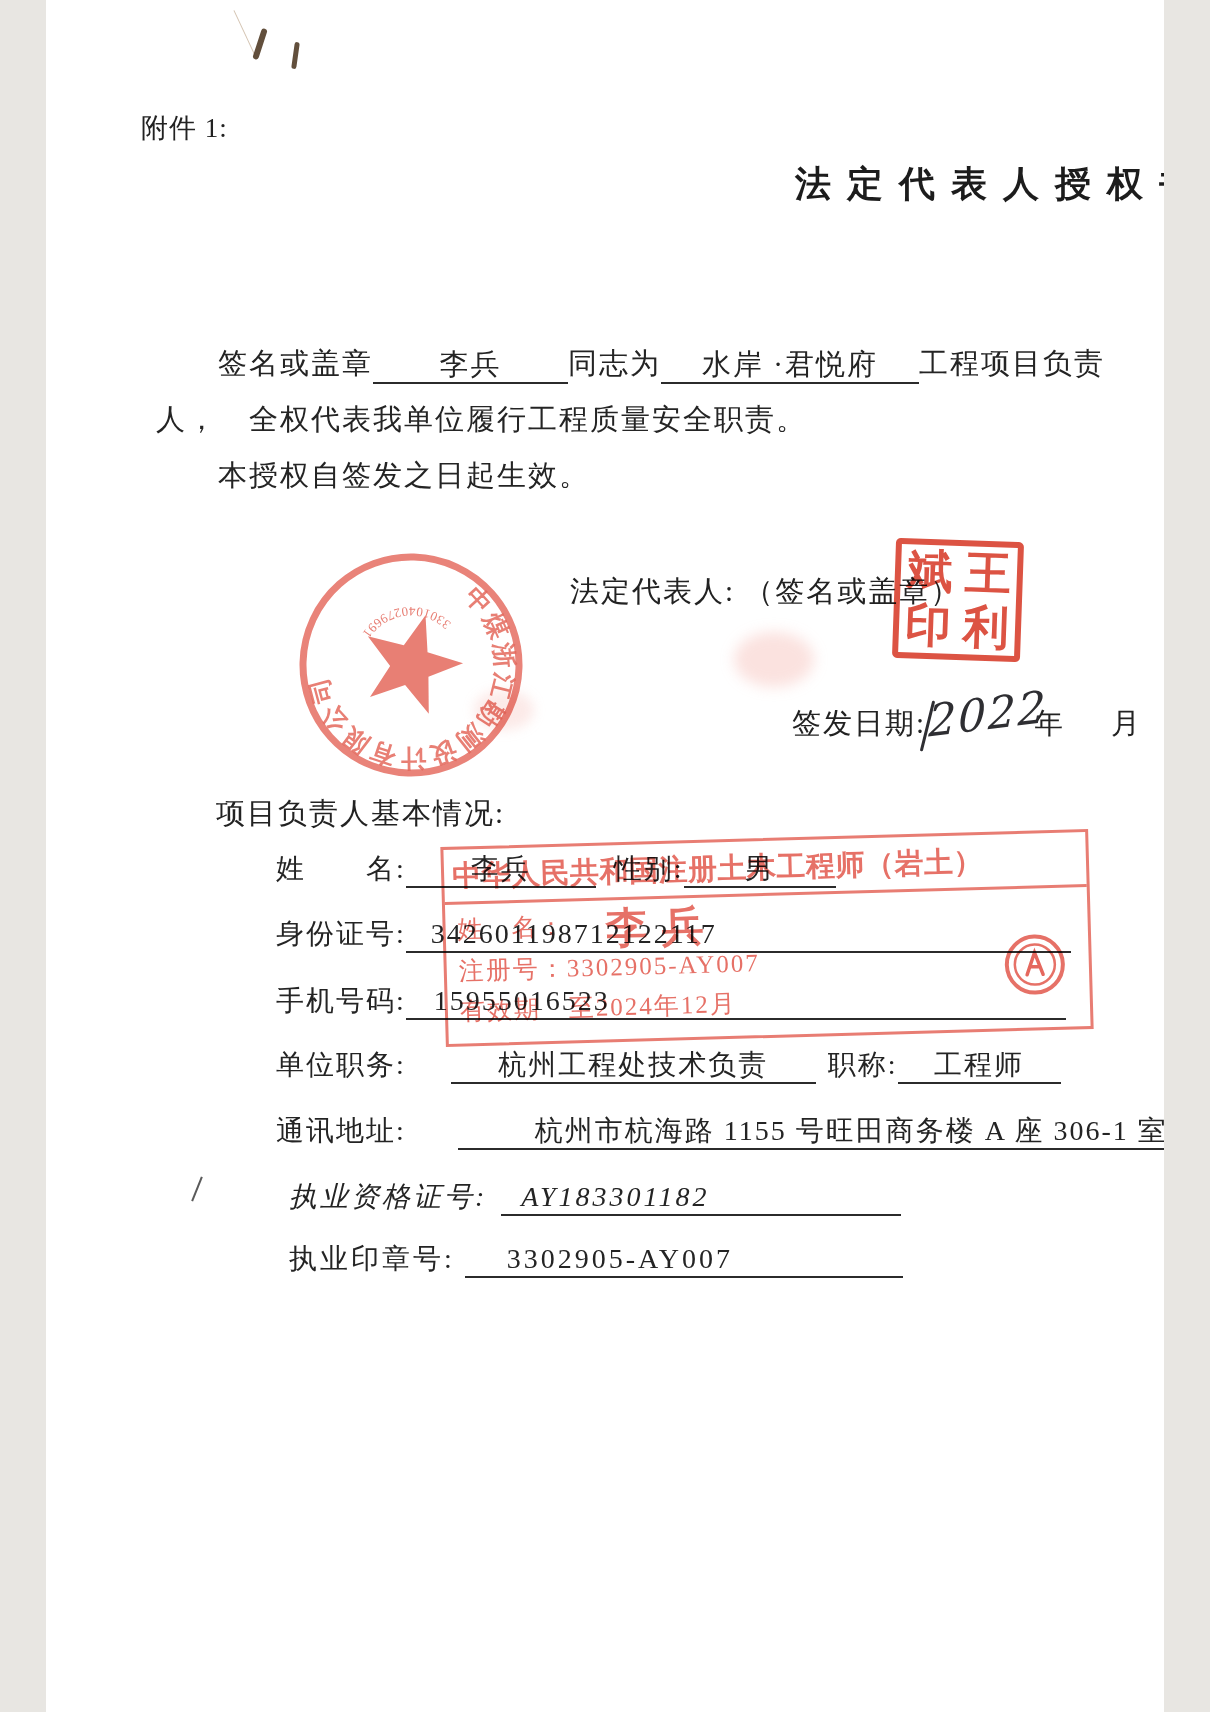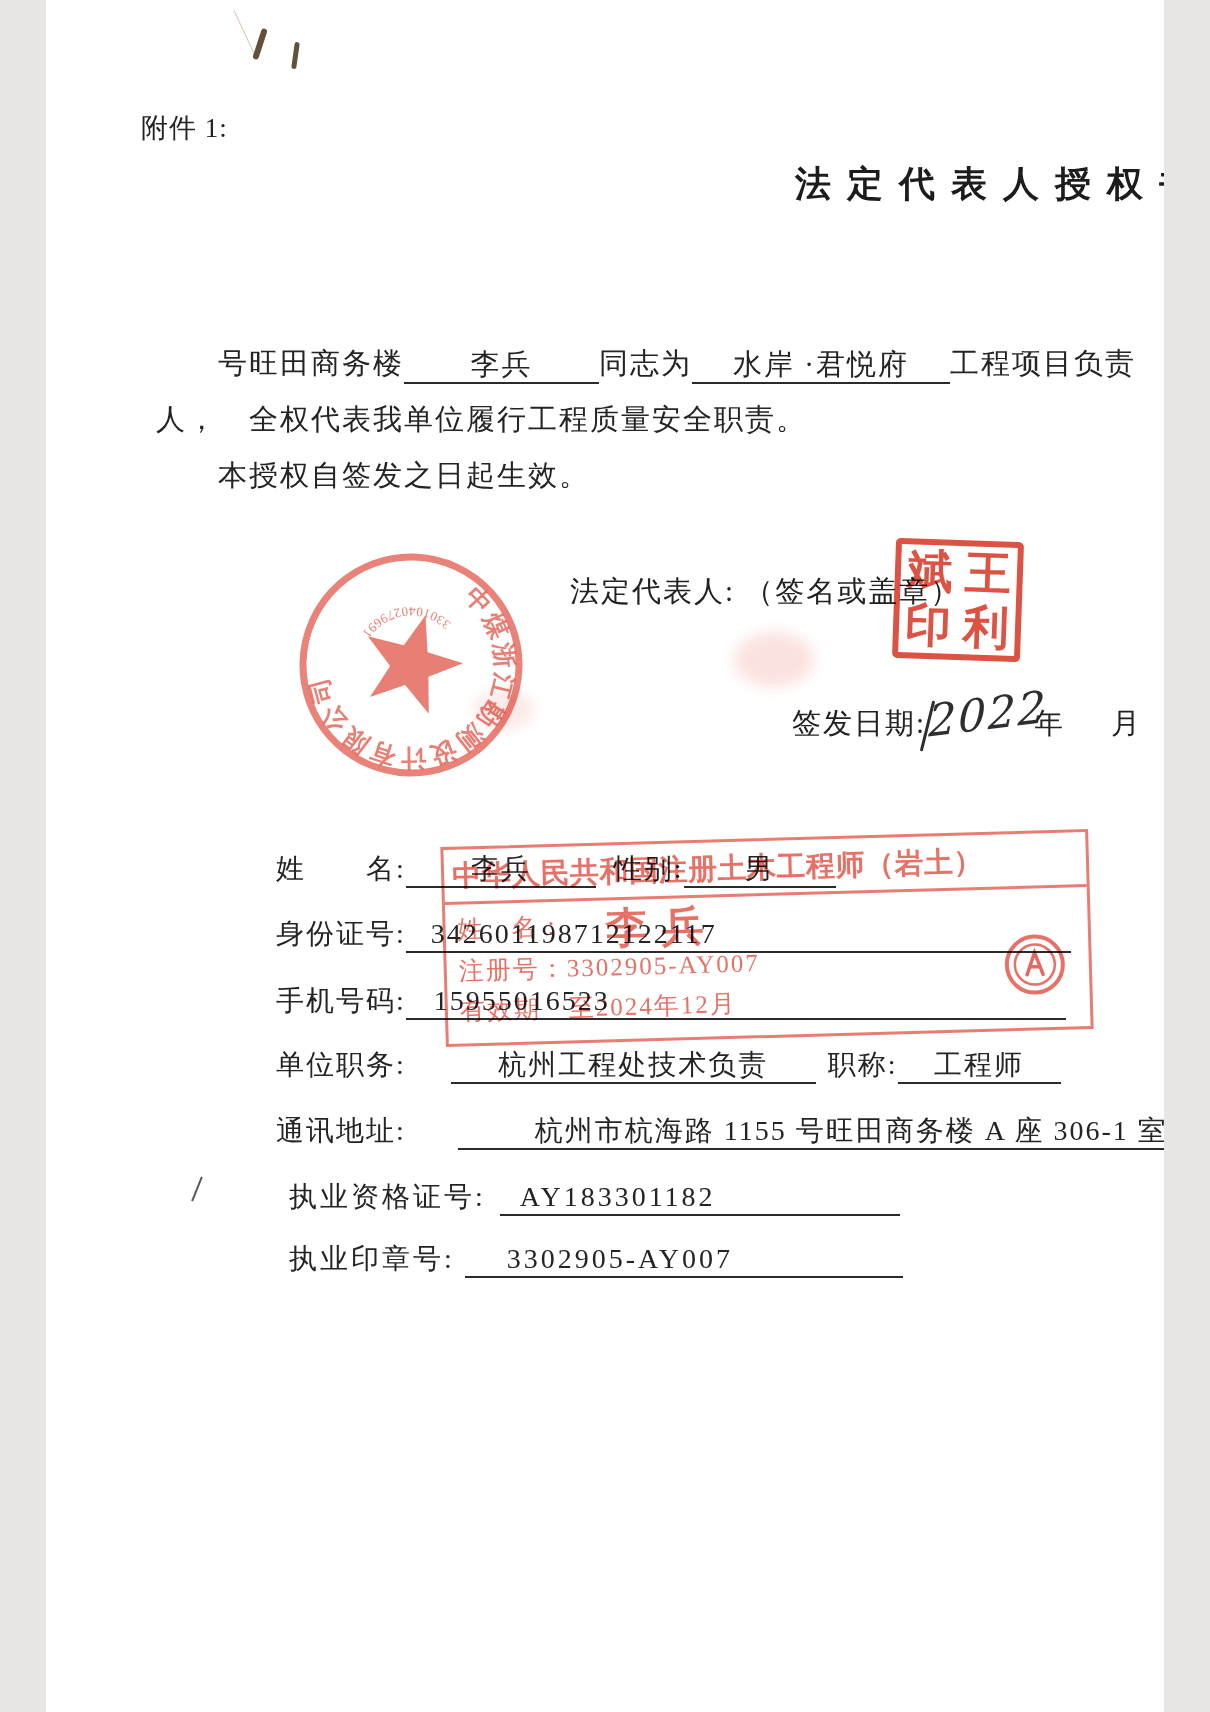--- a/index.html
+++ b/index.html
@@ -41,21 +41,21 @@
   .gap-day{margin-left:52px;}
   
   .info-head{left:170px;top:794px;font-size:29px;letter-spacing:2px;}
   .frow{font-size:28px;letter-spacing:2px;white-space:nowrap;color:#242424;}
   .frow .uline{line-height:35px;}
   .r1{left:230px;top:850px;}
   .r2{left:230px;top:915px;}
   .r3{left:230px;top:982px;}
   .r4{left:230px;top:1046px;}
   .r5{left:230px;top:1112px;}
-  .r6{left:243px;top:1178px;letter-spacing:3px;}
+  .r6{left:243px;top:1178px;letter-spacing:3px;font-style:italic;}
   .r7{left:243px;top:1240px;letter-spacing:3px;}
   .u-r1a{width:190px;}
   .u-r1b{width:152px;}
   .u-r2{width:665px;text-align:left;padding-left:25px;box-sizing:border-box;}
   .u-r3{width:660px;text-align:left;padding-left:28px;box-sizing:border-box;}
   .u-r4a{width:365px;margin-left:45px;}
   .u-r4b{width:163px;}
   .u-r5{width:710px;margin-left:52px;text-align:right;}
   .u-r6{width:400px;margin-left:14px;text-align:left;padding-left:20px;box-sizing:border-box;}
   .u-r7{width:438px;margin-left:10px;text-align:left;padding-left:42px;box-sizing:border-box;}
@@ -103,21 +103,21 @@
   <div class="abs scratch"></div>
   <div class="abs staple st1"></div>
   <div class="abs staple st2"></div>
   <div class="abs smudge"></div>
   <div class="abs smudge2"></div>
 
   <div class="abs attachment">附件 1:</div>
   <div class="abs doc-title">法定代表人授权书</div>
 
   <div class="abs bodyline l1">
-    <span>号旺田商务楼</span><span class="uline u-name">李兵</span><span>同志为</span><span class="uline u-proj">水岸 ·君悦府</span><span>工程项目负责</span>
+    <span>签名或盖章</span><span class="uline u-name">李兵</span><span>同志为</span><span class="uline u-proj">水岸 ·君悦府</span><span>工程项目负责</span>
   </div>
   <div class="abs bodyline l2">人，　全权代表我单位履行工程质量安全职责。</div>
   <div class="abs bodyline l3">本授权自签发之日起生效。</div>
 
   <div class="abs sig sig-rep">
     <span>法定代表人:</span>
     <span>（签名或盖章）</span>
   </div>
 
   <svg class="abs company-seal" viewBox="0 0 250 250">
@@ -138,20 +138,21 @@
     <span>王</span>
     <span>印</span>
     <span>利</span>
   </div>
 
   <div class="abs sig-date">
     <span>签发日期:</span><span class="hand-year">2022</span><span>年</span><span class="gap-month">月</span><span class="gap-day">日</span>
   </div>
   <div class="abs hand-tail"></div>
 
+  <div class="abs info-head">项目负责人基本情况:</div>
 
   <div class="abs frow r1">
     <span>姓　　名:</span><span class="uline u-r1a">李兵</span><span class="ml18">性别:</span><span class="uline u-r1b">男</span>
   </div>
   <div class="abs frow r2">
     <span>身份证号:</span><span class="uline u-r2">342601198712122117</span>
   </div>
   <div class="abs frow r3">
     <span>手机号码:</span><span class="uline u-r3">15955016523</span>
   </div>

